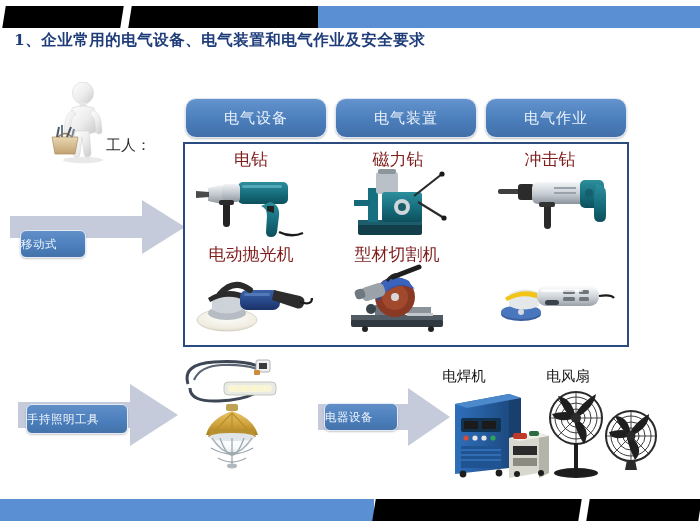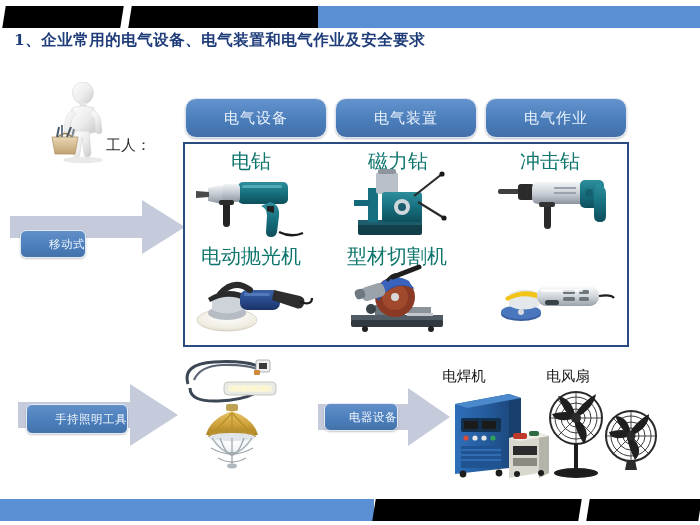--- a/index.html
+++ b/index.html
@@ -45,30 +45,30 @@
     position:absolute;left:106px;top:136px;font-size:15px;color:#2b2b2b;
     font-family:"DejaVu Serif","Liberation Serif",serif;
   }
 
   
   .toolbox{
     position:absolute;left:183px;top:142px;width:442px;height:201px;
     background:#fff;border:2px solid #2b4a80;box-shadow:0 0 0 1px #fff inset;
   }
   .tool-label{
-    position:absolute;font-size:20px;color:#0f766e;text-align:center;
+    position:absolute;font-size:17px;color:#7f1d1d;text-align:center;
     font-family:"DejaVu Serif","Liberation Serif",serif;white-space:nowrap;
   }
 
   
   .tag{
     position:absolute;border-radius:6px;
     background:linear-gradient(180deg,#628fc8 0%,#4a7ebb 60%,#4472a9 100%);
     border:1px solid #e4ebf6;box-shadow:0 1px 2px rgba(0,0,0,.22);
-    color:#f0f5fc;display:flex;align-items:center;justify-content:flex-end;
+    color:#f0f5fc;display:flex;align-items:center;justify-content:flex-start;
     font-size:11.5px;letter-spacing:.5px;
     font-family:Liberation Mono, monospace;
   }
 
   .bot-label{
     position:absolute;font-size:14.5px;color:#151515;text-align:center;
     font-family:"DejaVu Serif","Liberation Serif",serif;white-space:nowrap;
   }
 
   

